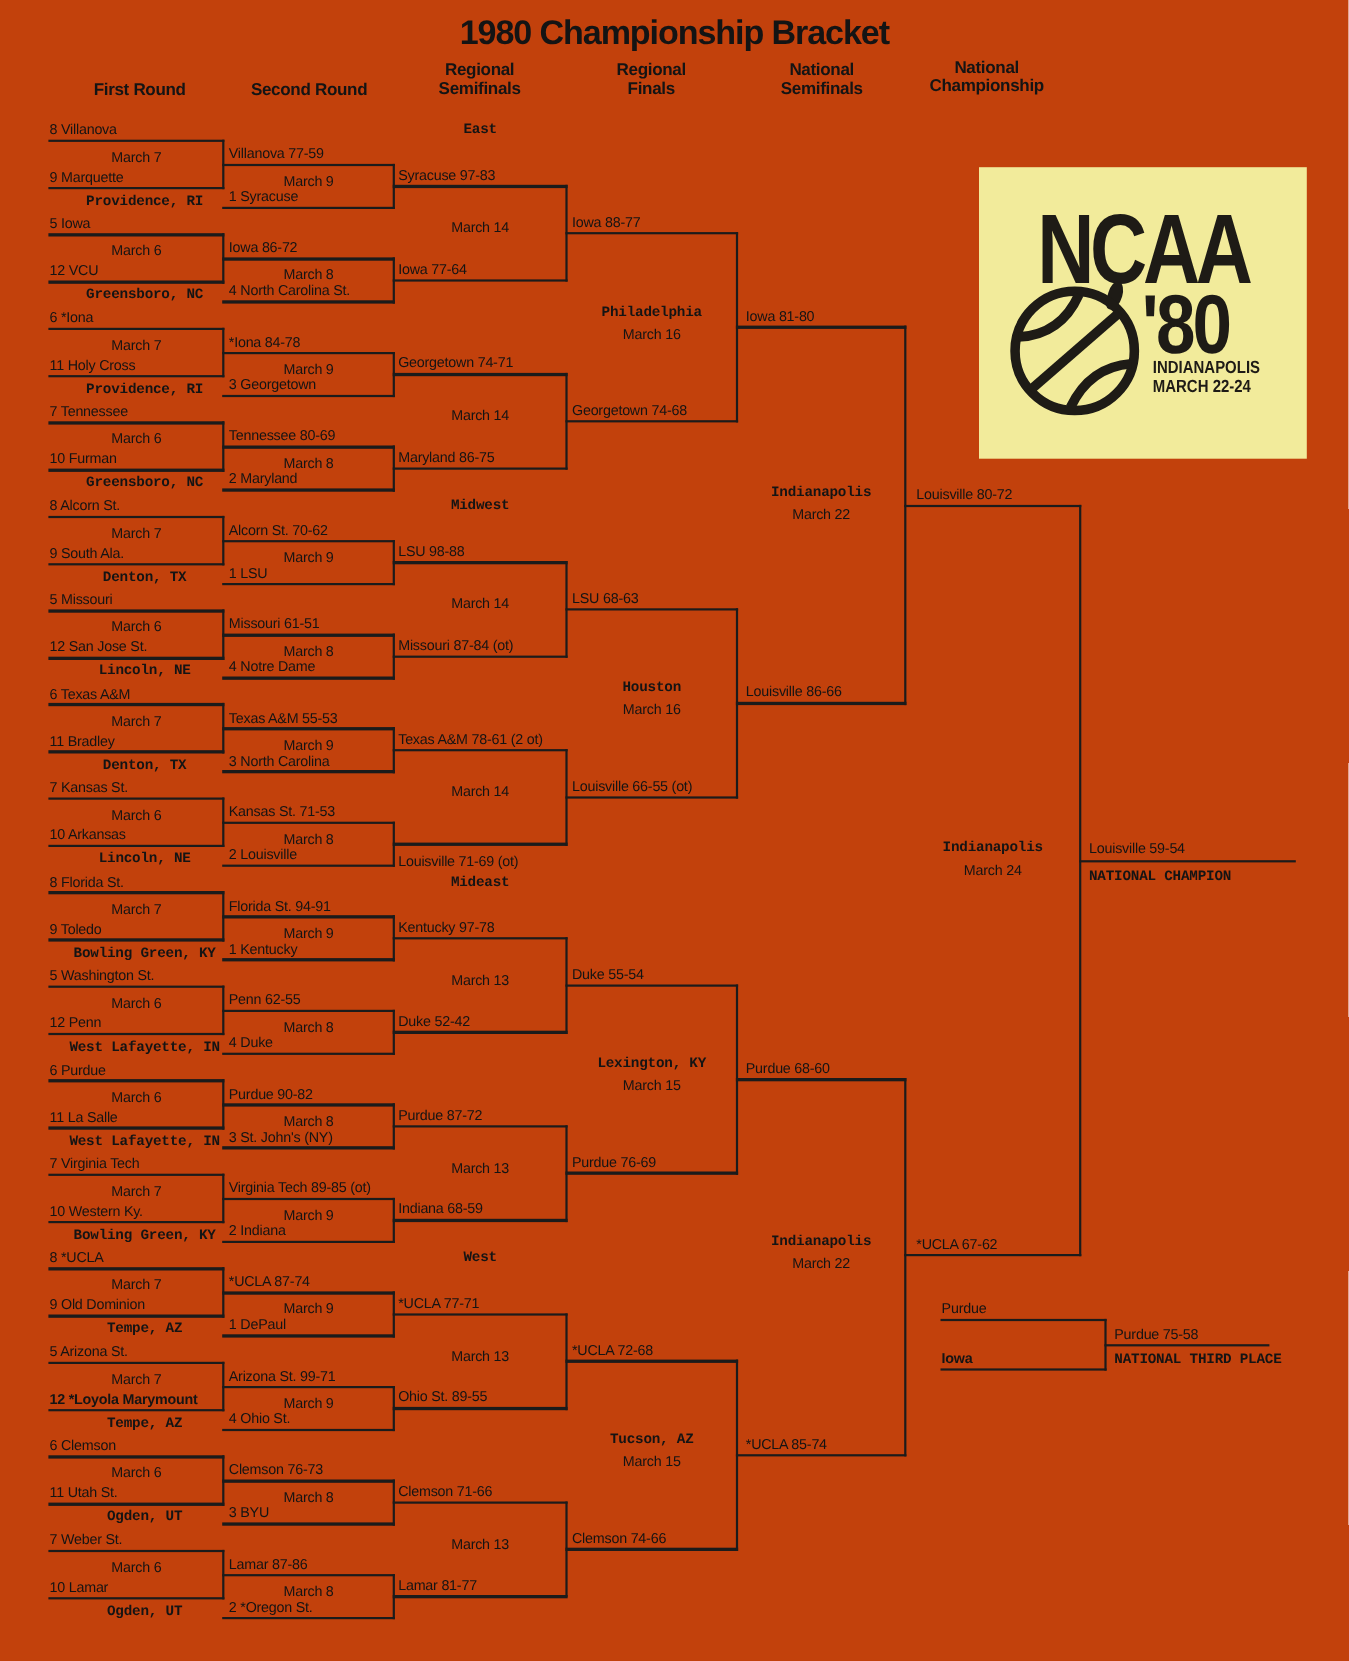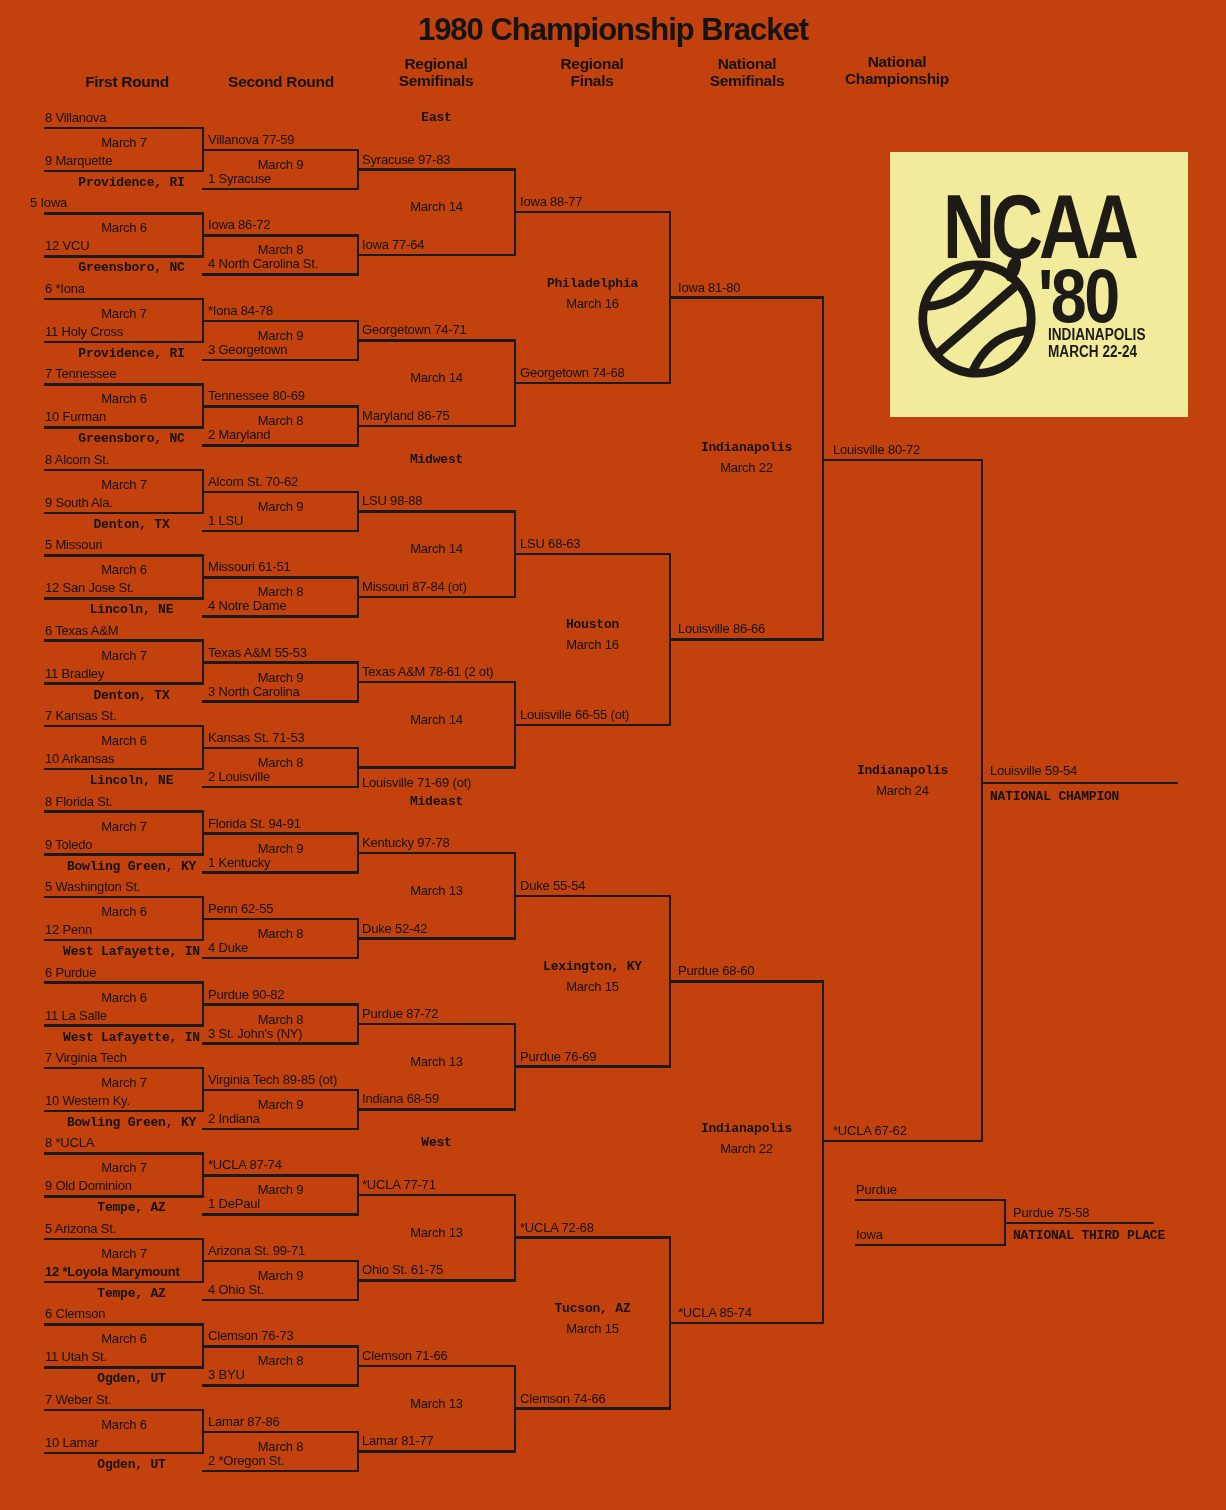--- a/index.html
+++ b/index.html
@@ -61,21 +61,21 @@
       <div class="t b c" style="left: 60px; top: 176px; width: 143px;">Providence, RI</div>
       <div class="ln" style="left: 202px; top: 148.75px; width: 157px; height: 2.5px;"></div>
       <div class="ln" style="left: 202px; top: 187.75px; width: 157px; height: 2.5px;"></div>
       <div class="ln" style="left: 356.75px; top: 148.75px; width: 2.5px; height: 41.5px;"></div>
       <div class="t" style="left: 208px; top: 133px;">Villanova 77-59</div>
       <div class="t" style="left: 208px; top: 172px;">1 Syracuse</div>
       <div class="t c" style="left: 203px; top: 158px; width: 155px;">March 9</div>
       <div class="ln" style="left: 44px; top: 212.2px; width: 160px; height: 2.5px;"></div>
       <div class="ln" style="left: 44px; top: 255.2px; width: 160px; height: 2.5px;"></div>
       <div class="ln" style="left: 201.75px; top: 212.2px; width: 2.5px; height: 45.5px;"></div>
-      <div class="t" style="left: 30px; top: 196.45px;">5 Iowa</div>
+      <div class="t" style="left: 45px; top: 196.45px;">5 Iowa</div>
       <div class="t" style="left: 45px; top: 239.45px;">12 VCU</div>
       <div class="t c" style="left: 45px; top: 221.45px; width: 158px;">March 6</div>
       <div class="t b c" style="left: 60px; top: 261.45px; width: 143px;">Greensboro, NC</div>
       <div class="ln" style="left: 202px; top: 234.2px; width: 157px; height: 2.5px;"></div>
       <div class="ln" style="left: 202px; top: 273.2px; width: 157px; height: 2.5px;"></div>
       <div class="ln" style="left: 356.75px; top: 234.2px; width: 2.5px; height: 41.5px;"></div>
       <div class="t" style="left: 208px; top: 218.45px;">Iowa 86-72</div>
       <div class="t" style="left: 208px; top: 257.45px;">4 North Carolina St.</div>
       <div class="t c" style="left: 203px; top: 243.45px; width: 155px;">March 8</div>
       <div class="ln" style="left: 44px; top: 297.65px; width: 160px; height: 2.5px;"></div>
@@ -317,21 +317,21 @@
       <div class="ln" style="left: 202px; top: 1430.5px; width: 157px; height: 2.5px;"></div>
       <div class="ln" style="left: 202px; top: 1469.5px; width: 157px; height: 2.5px;"></div>
       <div class="ln" style="left: 356.75px; top: 1430.5px; width: 2.5px; height: 41.5px;"></div>
       <div class="t" style="left: 208px; top: 1414.75px;">Lamar 87-86</div>
       <div class="t" style="left: 208px; top: 1453.75px;">2 *Oregon St.</div>
       <div class="t c" style="left: 203px; top: 1439.75px; width: 155px;">March 8</div>
       <div class="ln" style="left: 357px; top: 1193.65px; width: 159px; height: 2.5px;"></div>
       <div class="ln" style="left: 357px; top: 1279.1px; width: 159px; height: 2.5px;"></div>
       <div class="ln" style="left: 513.75px; top: 1193.65px; width: 2.5px; height: 87.95px;"></div>
       <div class="t" style="left: 362px; top: 1177.9px;">*UCLA 77-71</div>
-      <div class="t" style="left: 362px; top: 1263.35px;">Ohio St. 61-75</div>
+      <div class="t" style="left: 362px; top: 1263.35px;">Ohio St. 89-55</div>
       <div class="t c" style="left: 358px; top: 1225.62px; width: 157px;">March 13</div>
       <div class="ln" style="left: 357px; top: 1364.55px; width: 159px; height: 2.5px;"></div>
       <div class="ln" style="left: 357px; top: 1450px; width: 159px; height: 2.5px;"></div>
       <div class="ln" style="left: 513.75px; top: 1364.55px; width: 2.5px; height: 87.95px;"></div>
       <div class="t" style="left: 362px; top: 1348.8px;">Clemson 71-66</div>
       <div class="t" style="left: 362px; top: 1434.25px;">Lamar 81-77</div>
       <div class="t c" style="left: 358px; top: 1396.53px; width: 157px;">March 13</div>
       <div class="ln" style="left: 514px; top: 1236.38px; width: 157px; height: 2.5px;"></div>
       <div class="ln" style="left: 514px; top: 1407.28px; width: 157px; height: 2.5px;"></div>
       <div class="ln" style="left: 668.75px; top: 1236.38px; width: 2.5px; height: 173.4px;"></div>
@@ -361,21 +361,21 @@
       <div class="t b c" style="left: 823px; top: 764px; width: 159px;">Indianapolis</div>
       <div class="t c" style="left: 823px; top: 784px; width: 159px;">March 24</div>
       <div class="ln" style="left: 981px; top: 781.75px; width: 197px; height: 2.5px;"></div>
       <div class="t" style="left: 990px; top: 764px;">Louisville 59-54</div>
       <div class="t b" style="left: 990px; top: 790px;">NATIONAL CHAMPION</div>
       <div class="ln" style="left: 855px; top: 1198.75px; width: 151px; height: 2.5px;"></div>
       <div class="ln" style="left: 855px; top: 1243.75px; width: 151px; height: 2.5px;"></div>
       <div class="ln" style="left: 1003.75px; top: 1198.75px; width: 2.5px; height: 47.5px;"></div>
       <div class="ln" style="left: 1004px; top: 1221.75px; width: 150px; height: 2.5px;"></div>
       <div class="t" style="left: 856px; top: 1183px;">Purdue</div>
-      <div class="t" style="left: 856px; top: 1228px;">Iowa</div>
+      <div class="t" style="left: 856px; top: 1228px; font-weight: bold;">Iowa</div>
       <div class="t" style="left: 1013px; top: 1206px;">Purdue 75-58</div>
       <div class="t b" style="left: 1013px; top: 1229px;">NATIONAL THIRD PLACE</div>
     </div>
 
   <div id="logo">
     <div id="logo-ncaa">NCAA</div>
     <div id="logo-comma"></div>
     <svg id="logo-ball" width="122" height="122" viewBox="0 0 126 126">
       <circle cx="63" cy="63" r="56" fill="none" stroke="#1e1b16" stroke-width="9"></circle>
       <line x1="21" y1="100" x2="105" y2="27" stroke="#1e1b16" stroke-width="9"></line>

